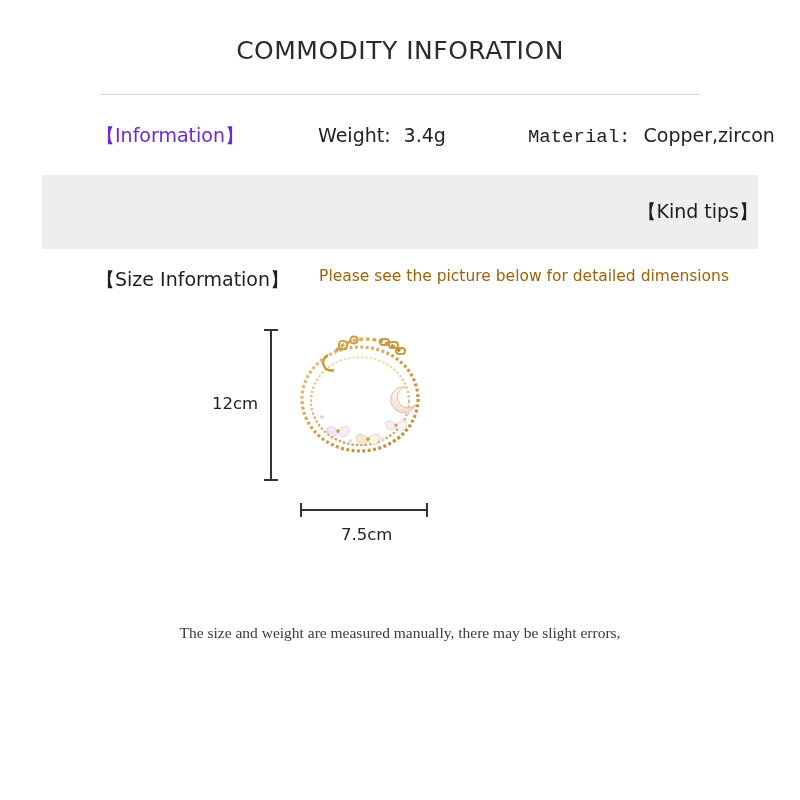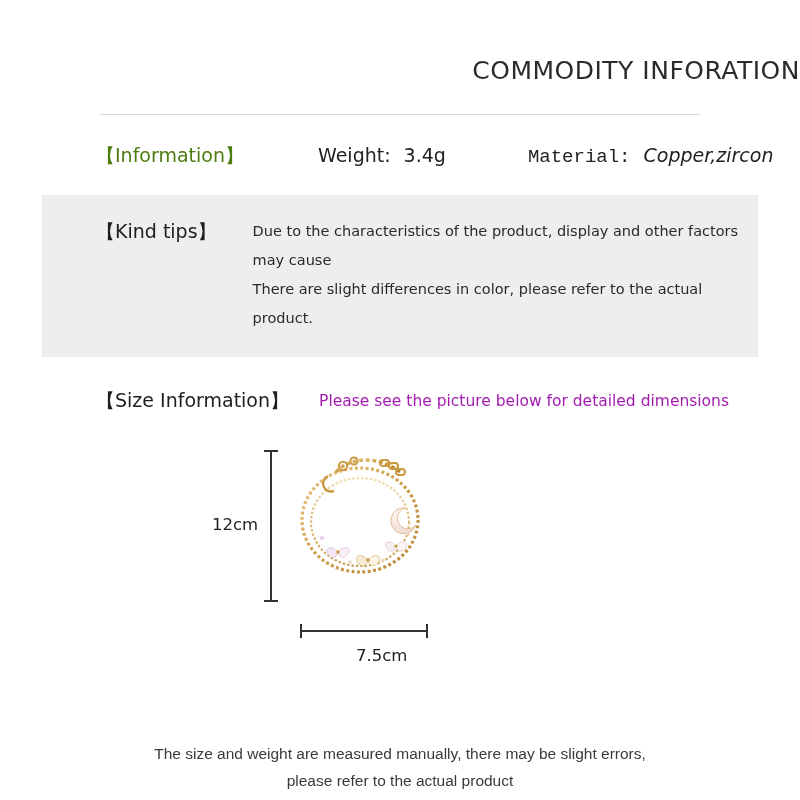--- a/index.html
+++ b/index.html
@@ -15,45 +15,45 @@
     position: relative;
     overflow: hidden;
   }
   .page {
     width: 800px;
     height: 800px;
     position: relative;
     background: #fff;
   }
   .title {
-    text-align: right;
+    text-align: center;
     font-size: 25px;
     letter-spacing: 0.5px;
     color: #2b2b2b;
     font-weight: 400;
-    padding-top: 56px;
+    padding-top: 36px;
     font-family: "DejaVu Sans", sans-serif;
   }
   .title-rule {
     width: 600px;
     height: 1px;
     background: #d8d8d8;
     margin: 29px auto 0 auto;
   }
   .info-row {
     display: flex;
     align-items: baseline;
     padding: 28px 0 0 96px;
     font-size: 19px;
     color: #222;
     font-family: "DejaVu Sans", sans-serif;
   }
   .info-label {
     font-size: 19px;
-    color: #4d7c0f;
+    color: #6d28d9;
     white-space: nowrap;
   }
   .info-weight-label {
     margin-left: 74px;
     font-size: 19px;
     white-space: nowrap;
   }
   .info-weight-value {
     margin-left: 13px;
     font-size: 19px;
@@ -63,21 +63,20 @@
   .info-material-label {
     margin-left: 82px;
     font-size: 19px;
     white-space: nowrap;
     font-family: Liberation Mono, monospace;
   }
   .info-material-value {
     margin-left: 13px;
     font-size: 19px;
     white-space: nowrap;
-    font-style: italic;
   }
   .tips-band {
     margin-top: 26px;
     background: #eeeeee;
     width: 716px;
     margin-left: 42px;
     padding: 22px 0 24px 0;
     display: flex;
     align-items: flex-start;
     box-sizing: border-box;
@@ -93,33 +92,33 @@
   }
   .tips-lines {
     margin-left: 36px;
     font-size: 14.5px;
     color: #2a2a2a;
     line-height: 29px;
     font-family: "DejaVu Sans", sans-serif;
   }
   .size-row {
     display: flex;
-    align-items: center;
-    padding: 31px 0 0 96px;
+    align-items: flex-start;
+    padding: 18px 0 0 96px;
     font-family: "DejaVu Sans", sans-serif;
   }
   .size-label {
     font-size: 19px;
     color: #1d1d1d;
     white-space: nowrap;
   }
   .size-note {
     margin-left: 30px;
     font-size: 15.5px;
-    color: #a21caf;
+    color: #a16207;
     white-space: nowrap;
   }
   .figure {
     position: relative;
     width: 700px;
     height: 260px;
     margin-top: 28px;
   }
   
   .v-measure {
@@ -164,65 +163,61 @@
     position: absolute;
     top: -6px;
     width: 2px;
     height: 14px;
     background: #333;
   }
   .h-measure::before { left: 0; }
   .h-measure::after { right: 0; }
   .h-label {
     position: absolute;
-    left: 356px;
+    left: 341px;
     top: 204px;
     font-size: 16.5px;
     color: #222;
     font-family: "DejaVu Sans", sans-serif;
   }
   
   .bracelet {
     position: absolute;
     left: 288px;
     top: 0px;
     width: 160px;
     height: 150px;
   }
   .footer {
     text-align: center;
     margin-top: 38px;
     font-size: 15.5px;
     color: #3a3a3a;
     line-height: 27px;
-    font-family: Liberation Sans, sans-serif;
+    font-family: Liberation Serif, serif;
   }
 </style>
 </head>
 <body>
 
 <div class="page">
 
   <div class="title">COMMODITY INFORATION</div>
   <div class="title-rule"></div>
 
   <div class="info-row">
     <span class="info-label">【Information】</span>
     <span class="info-weight-label">Weight:</span>
     <span class="info-weight-value">3.4g</span>
     <span class="info-material-label">Material:</span>
     <span class="info-material-value">Copper,zircon</span>
   </div>
 
   <div class="tips-band">
     <span class="tips-label">【Kind tips】</span>
-    <div class="tips-lines">
-      <div>Due to the characteristics of the product, display and other factors may cause</div>
-      <div>There are slight differences in color, please refer to the actual product.</div>
-    </div>
   </div>
 
   <div class="size-row">
     <span class="size-label">【Size Information】</span>
     <span class="size-note">Please see the picture below for detailed dimensions</span>
   </div>
 
   <div class="figure">
 
     <div class="v-measure"></div>
@@ -282,16 +277,15 @@
 
       <circle cx="34" cy="96" r="2.1" fill="#e3d0e6"></circle>
       <circle cx="62" cy="120" r="1.8" fill="#e8d9c4"></circle>
       <circle cx="95" cy="118" r="1.8" fill="#efdcc9"></circle>
       <circle cx="120" cy="92" r="2" fill="#ecd9c6"></circle>
     </svg>
   </div>
 
   <div class="footer">
     <div>The size and weight are measured manually, there may be slight errors,</div>
-    <div>please refer to the actual product</div>
   </div>
 
 </div>
 
 </body></html>

